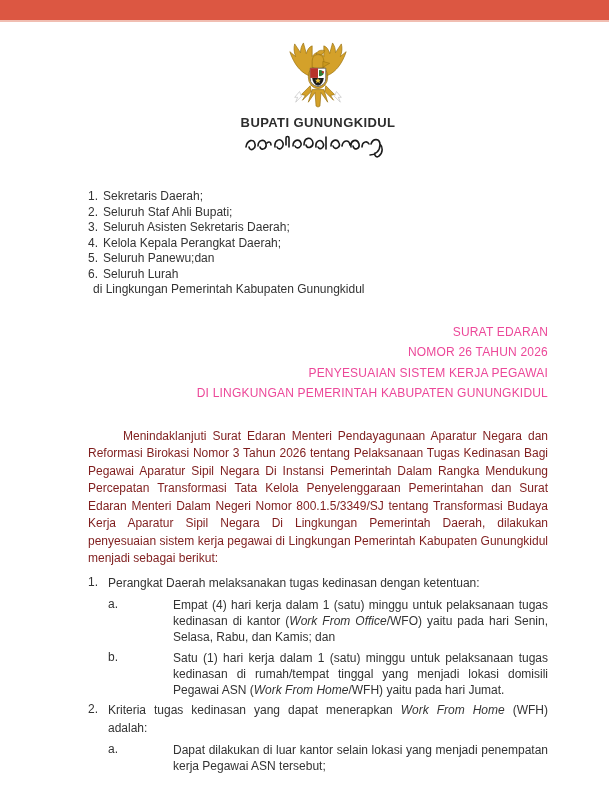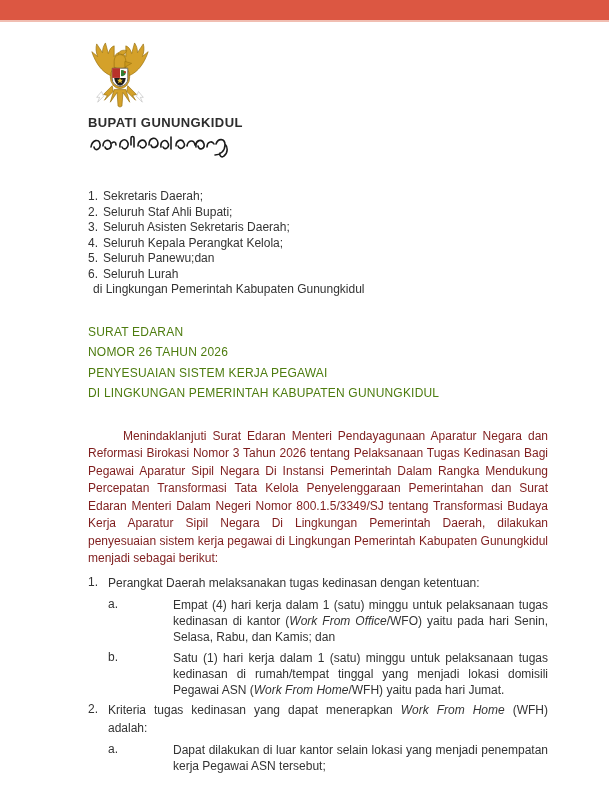--- a/index.html
+++ b/index.html
@@ -12,37 +12,37 @@
     -webkit-font-smoothing: antialiased;
   }
   .top-bar {
     width: 609px; height: 22px;
     background: #dc5742;
     border-bottom: 2px solid #f1beb2;
   }
   .content {
     margin-left: 88px; width: 460px;
   }
-  .letterhead { margin-top: 19px; text-align: left; }
+  .letterhead { margin-top: 19px; text-align: center; }
   .emblem svg { display: inline-block; }
   .office-title {
     margin-top: 3px;
     font-size: 13px; letter-spacing: 0.4px;
     color: #2d2d2d; font-weight: 600;
   }
   .javanese { margin-top: 1px; }
   .recipients { margin-top: 28px; display: flex; line-height: 15.5px; }
   .salutation { width: 35px; flex: none; }
   .recipient-list { list-style: none; }
   .recipient-item { display: flex; }
   .recipient-no { width: 15px; flex: none; }
   .scope-line { margin-left: 5px; }
   .title-block {
-    margin-top: 24px; text-align: left;
-    line-height: 20.5px; letter-spacing: 0.2px; color: #4d7c0f;
+    margin-top: 24px; text-align: right;
+    line-height: 20.5px; letter-spacing: 0.2px; color: #ec4899;
   }
   .opening-paragraph {
     margin-top: 24px;
     text-align: justify; text-indent: 35px;
     line-height: 17.5px; color: #7f1d1d;
   }
   .main-list { margin-top: 4px; }
   .item { display: flex; margin-top: 7px; }
   .item-no { width: 20px; flex: none; }
   .item-body { flex: 1; text-align: justify; line-height: 17.5px; }
@@ -116,21 +116,21 @@
         <li class="recipient-item">
             <span class="recipient-no">2.</span>
             <span>Seluruh Staf Ahli Bupati;</span>
           </li>
         <li class="recipient-item">
             <span class="recipient-no">3.</span>
             <span>Seluruh Asisten Sekretaris Daerah;</span>
           </li>
         <li class="recipient-item">
             <span class="recipient-no">4.</span>
-            <span>Seluruh Kepala Perangkat Kelola;</span>
+            <span>Kelola Kepala Perangkat Daerah;</span>
           </li>
         <li class="recipient-item">
             <span class="recipient-no">5.</span>
             <span>Seluruh Panewu;dan</span>
           </li>
         <li class="recipient-item">
             <span class="recipient-no">6.</span>
             <span>Seluruh Lurah</span>
           </li>
       </ul>

